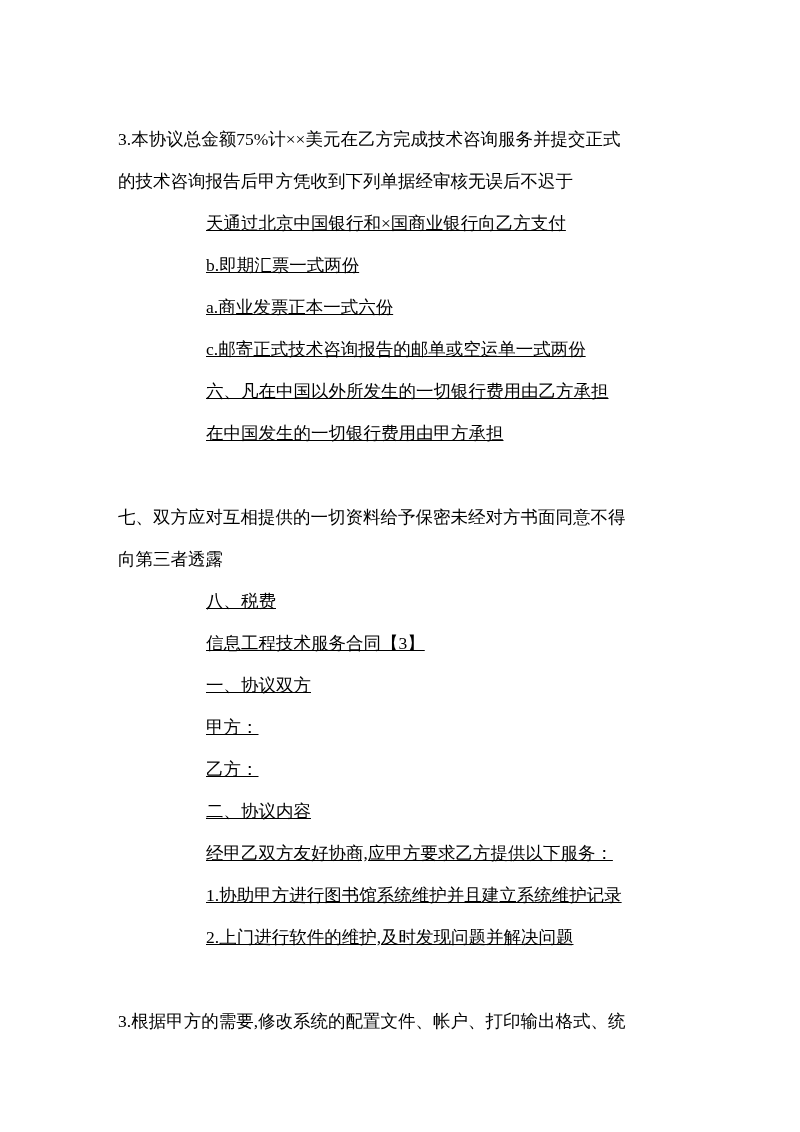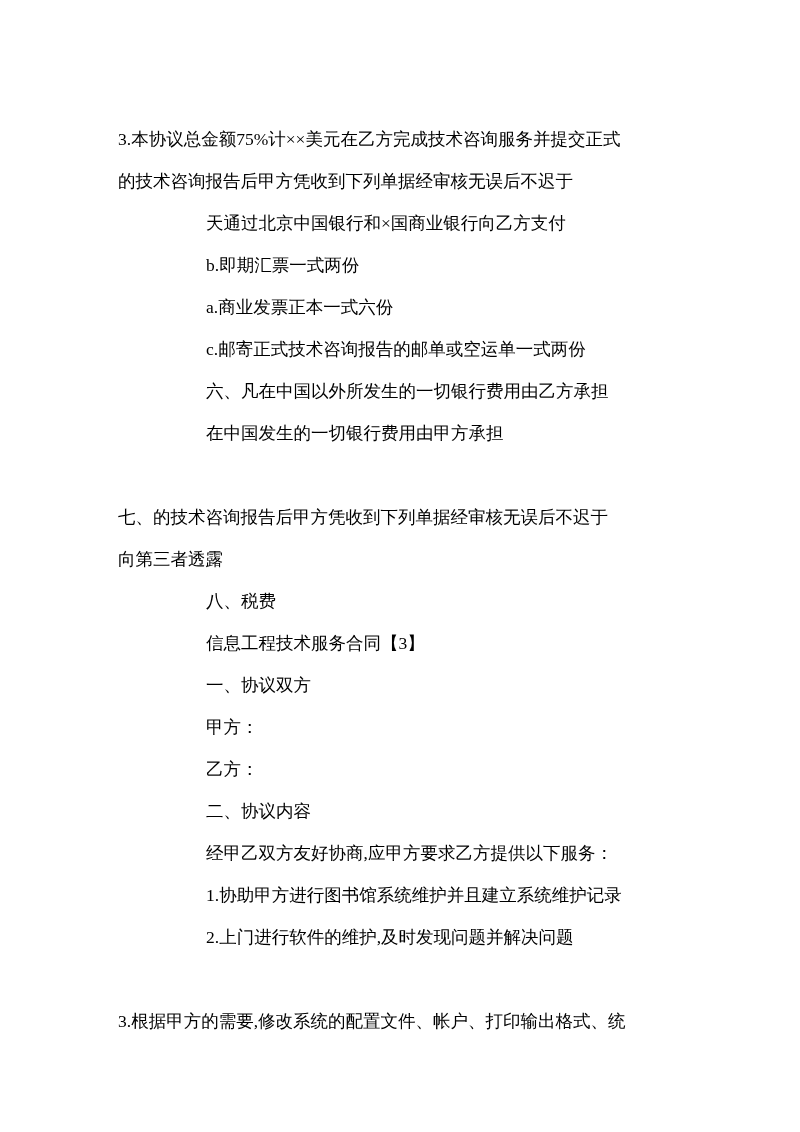--- a/index.html
+++ b/index.html
@@ -25,41 +25,41 @@
   .doc-body {
     font-size: 17.5px;
     line-height: 42px;
   }
   p {
     margin: 0;
     padding: 0;
     white-space: pre-wrap;
   }
   .lvl0 { text-indent: 0; }
-  .lvl1 { padding-left: 88px; }
+  .lvl1 { padding-left: 88px; text-decoration: underline; }
   .spacer-lg { height: 42px; }
 </style>
 </head>
 <body>
 
 <div class="page">
   <div class="doc-body">
 
     <p class="lvl0">3.本协议总金额75%计××美元在乙方完成技术咨询服务并提交正式</p>
     <p class="lvl0">的技术咨询报告后甲方凭收到下列单据经审核无误后不迟于</p>
     <p class="lvl1">天通过北京中国银行和×国商业银行向乙方支付</p>
     <p class="lvl1">b.即期汇票一式两份</p>
     <p class="lvl1">a.商业发票正本一式六份</p>
     <p class="lvl1">c.邮寄正式技术咨询报告的邮单或空运单一式两份</p>
     <p class="lvl1">六、凡在中国以外所发生的一切银行费用由乙方承担</p>
     <p class="lvl1">在中国发生的一切银行费用由甲方承担</p>
 
     <div class="spacer-lg"></div>
 
-    <p class="lvl0">七、的技术咨询报告后甲方凭收到下列单据经审核无误后不迟于</p>
+    <p class="lvl0">七、双方应对互相提供的一切资料给予保密未经对方书面同意不得</p>
     <p class="lvl0">向第三者透露</p>
     <p class="lvl1">八、税费</p>
     <p class="lvl1">信息工程技术服务合同【3】</p>
     <p class="lvl1">一、协议双方</p>
     <p class="lvl1">甲方：</p>
     <p class="lvl1">乙方：</p>
     <p class="lvl1">二、协议内容</p>
     <p class="lvl1">经甲乙双方友好协商,应甲方要求乙方提供以下服务：</p>
     <p class="lvl1">1.协助甲方进行图书馆系统维护并且建立系统维护记录</p>
     <p class="lvl1">2.上门进行软件的维护,及时发现问题并解决问题</p>

